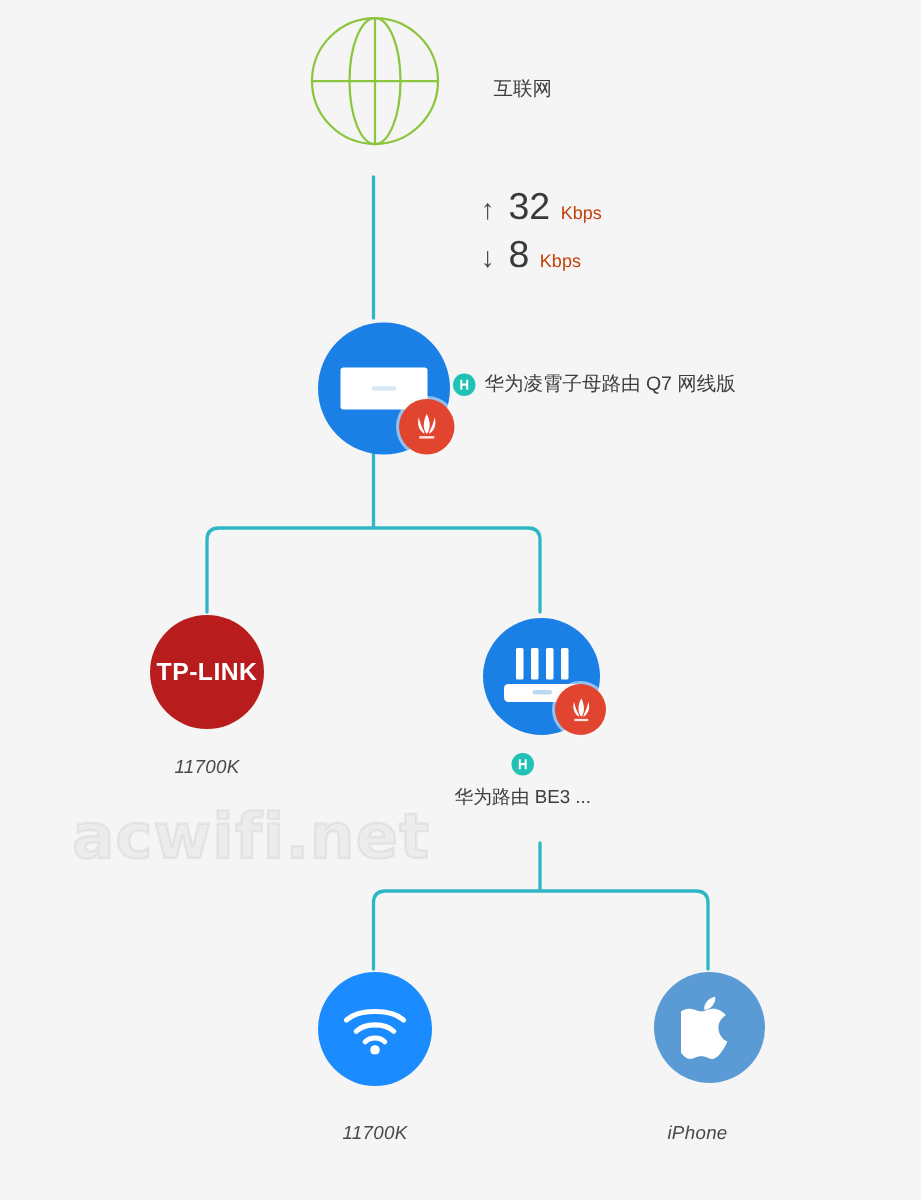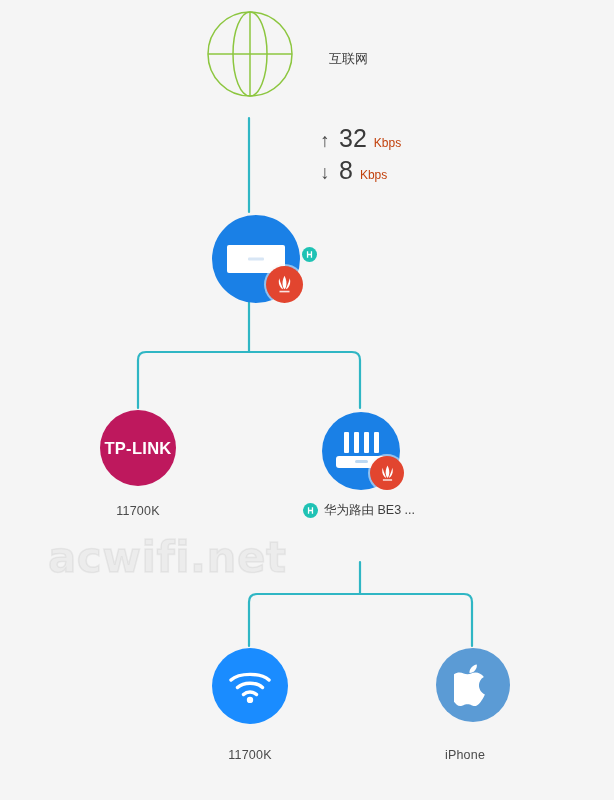--- a/index.html
+++ b/index.html
@@ -37,20 +37,21 @@
     display: flex;
     align-items: center;
     justify-content: center;
   }
   .node-label {
     position: absolute;
     font-size: 12.5px;
     color: #4a4a4a;
     white-space: nowrap;
     letter-spacing: 0.2px;
+    font-style: italic;
   }
   .inline-label {
     position: absolute;
     display: flex;
     align-items: center;
     gap: 6px;
     white-space: nowrap;
     font-size: 13px;
     color: #3d3d3d;
   }
@@ -180,24 +181,25 @@
         <rect x="12" y="30" width="16" height="2.6" fill="#ffffff" opacity="0.85"></rect>
       </svg>
     </div>
   </div>
   <div class="inline-label" style="left:302px; top:247px;">
     <span class="harmony-badge">
       <svg width="11" height="11" viewBox="0 0 16 16" aria-hidden="true">
         <path d="M4.2 3.2 h1.9 v3.6 h3.8 V3.2 h1.9 v9.6 h-1.9 V9.0 H6.1 v3.8 H4.2 Z" fill="#ffffff"></path>
       </svg>
     </span>
+    <span>华为凌霄子母路由 Q7 网线版</span>
   </div>
 
   <div class="node" style="left:100px; top:410px; width:76px; height:76px;">
-    <div class="circle" style="left:0; top:0; width:76px; height:76px; background:#be185d;">
+    <div class="circle" style="left:0; top:0; width:76px; height:76px; background:#b91c1c;">
       <span class="tp-text">TP-LINK</span>
     </div>
   </div>
   <div class="node-label" style="left:100px; top:504px; width:76px; text-align:center;">11700K</div>
 
   <div class="node" style="left:322px; top:412px; width:80px; height:80px;">
     <div class="circle" style="left:0; top:0; width:78px; height:78px; background:#1a80e6;">
       <svg width="52" height="44" viewBox="0 0 52 44" aria-hidden="true">
         <g fill="#ffffff">
           <rect x="9" y="3" width="5" height="21" rx="1"></rect>
@@ -213,21 +215,21 @@
       <svg width="23" height="23" viewBox="0 0 40 40" aria-hidden="true">
         <g fill="#ffffff">
           <path d="M20 6 C17 12 16 18 17.5 23 C18.2 25.4 19 26.6 20 27.4 C21 26.6 21.8 25.4 22.5 23 C24 18 23 12 20 6 Z"></path>
           <path d="M11.5 10 C10 16 11 21 14 24.6 C15.4 26.3 16.6 27 17.6 27.4 C17.4 26.1 16.9 24.7 15.8 22.4 C13.8 18.2 12.5 14 11.5 10 Z"></path>
           <path d="M28.5 10 C27.5 14 26.2 18.2 24.2 22.4 C23.1 24.7 22.6 26.1 22.4 27.4 C23.4 27 24.6 26.3 26 24.6 C29 21 30 16 28.5 10 Z"></path>
         </g>
         <rect x="12" y="30" width="16" height="2.6" fill="#ffffff" opacity="0.85"></rect>
       </svg>
     </div>
   </div>
-  <div class="inline-label" style="left:303px; top:502px; font-size:12.5px;">
+  <div class="inline-label" style="left:303px; top:502px; font-size:12.5px;flex-direction:column;">
     <span class="harmony-badge">
       <svg width="11" height="11" viewBox="0 0 16 16" aria-hidden="true">
         <path d="M4.2 3.2 h1.9 v3.6 h3.8 V3.2 h1.9 v9.6 h-1.9 V9.0 H6.1 v3.8 H4.2 Z" fill="#ffffff"></path>
       </svg>
     </span>
     <span>华为路由 BE3 ...</span>
   </div>
 
   <div class="node" style="left:212px; top:648px; width:76px; height:76px;">
     <div class="circle" style="left:0; top:0; width:76px; height:76px; background:#1a8cff;">

